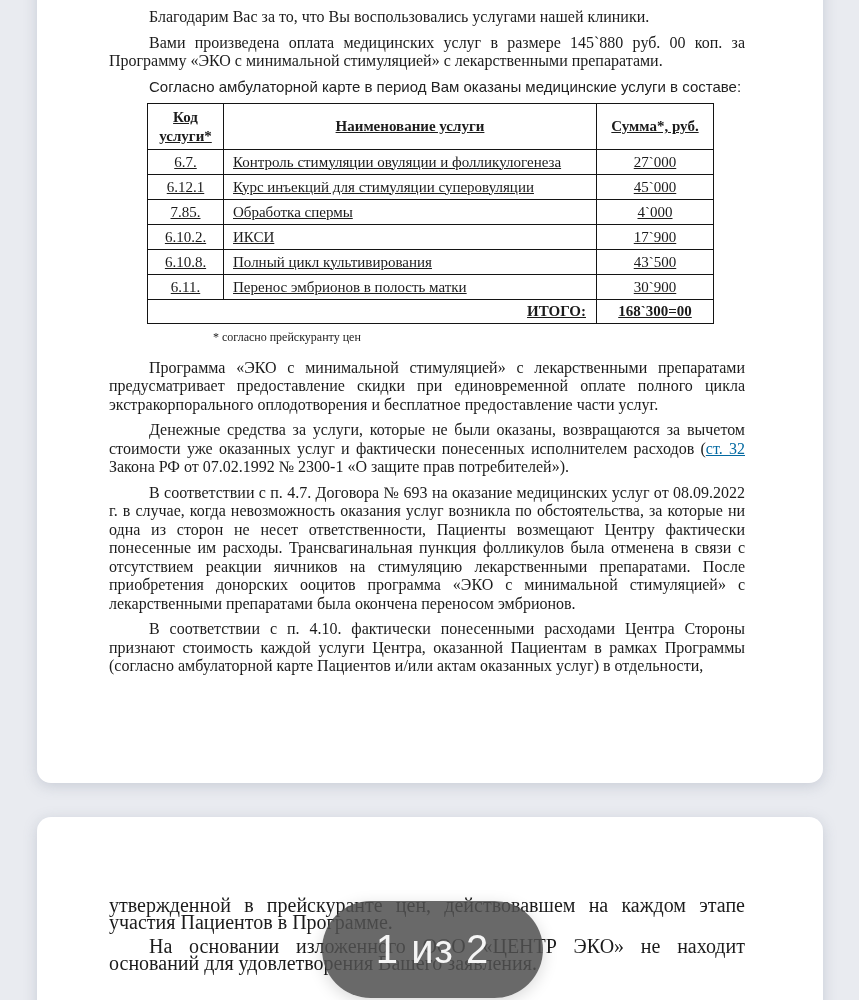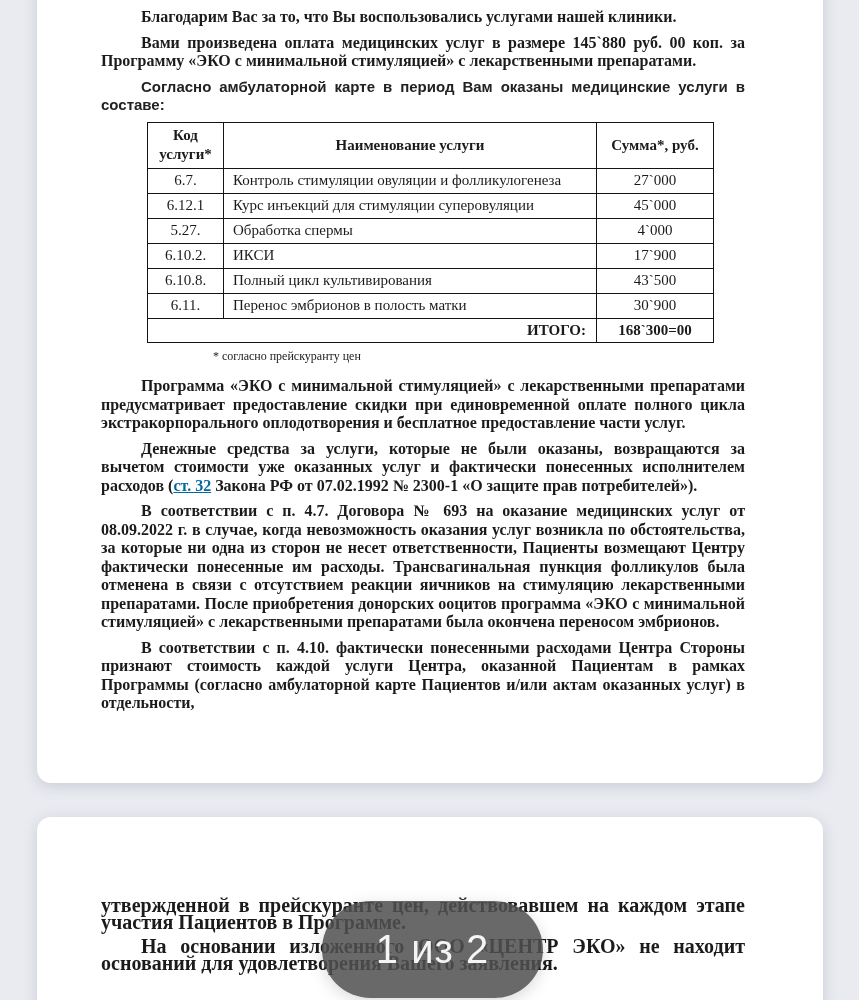--- a/index.html
+++ b/index.html
@@ -33,32 +33,33 @@
     color: #1b1b1b;
     text-align: justify;
   }
   .page-content2 {
     padding: 80px 78px 0 64px;
     font-size: 20px;
     line-height: 17px;
     color: #1b1b1b;
     text-align: justify;
   }
-  p.para { margin: 0 0 7px 0; font-weight: bold; }
+  p.para { margin: 0 0 7px 8px; }
   p.ind { text-indent: 40px; }
   p.sans {
     font-family: "Liberation Sans", sans-serif;
     font-size: 15px;
     color: #222;
   }
   table.services {
     border-collapse: collapse;
     table-layout: fixed;
     width: 566px;
     margin: 4px 0 4px 46px;
+    text-decoration: underline;
   }
   table.services th, table.services td {
     border: 1px solid #141414;
     font-size: 15px;
     line-height: 19px;
     vertical-align: middle;
   }
   table.services th {
     font-weight: bold;
     text-align: center;
@@ -129,21 +130,21 @@
           <td class="cell-code">6.7.</td>
           <td class="cell-name">Контроль стимуляции овуляции и фолликулогенеза</td>
           <td class="cell-sum">27`000</td>
         </tr>
         <tr>
           <td class="cell-code">6.12.1</td>
           <td class="cell-name">Курс инъекций для стимуляции суперовуляции</td>
           <td class="cell-sum">45`000</td>
         </tr>
         <tr>
-          <td class="cell-code">5.27.</td>
+          <td class="cell-code">7.85.</td>
           <td class="cell-name">Обработка спермы</td>
           <td class="cell-sum">4`000</td>
         </tr>
         <tr>
           <td class="cell-code">6.10.2.</td>
           <td class="cell-name">ИКСИ</td>
           <td class="cell-sum">17`900</td>
         </tr>
         <tr>
           <td class="cell-code">6.10.8.</td>

